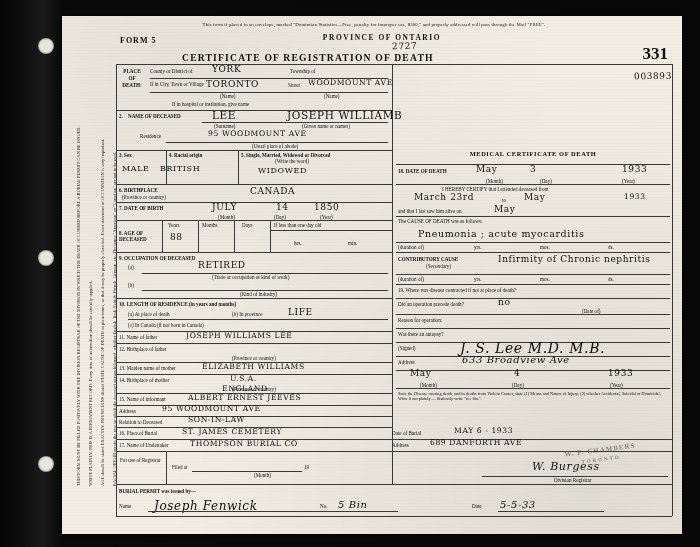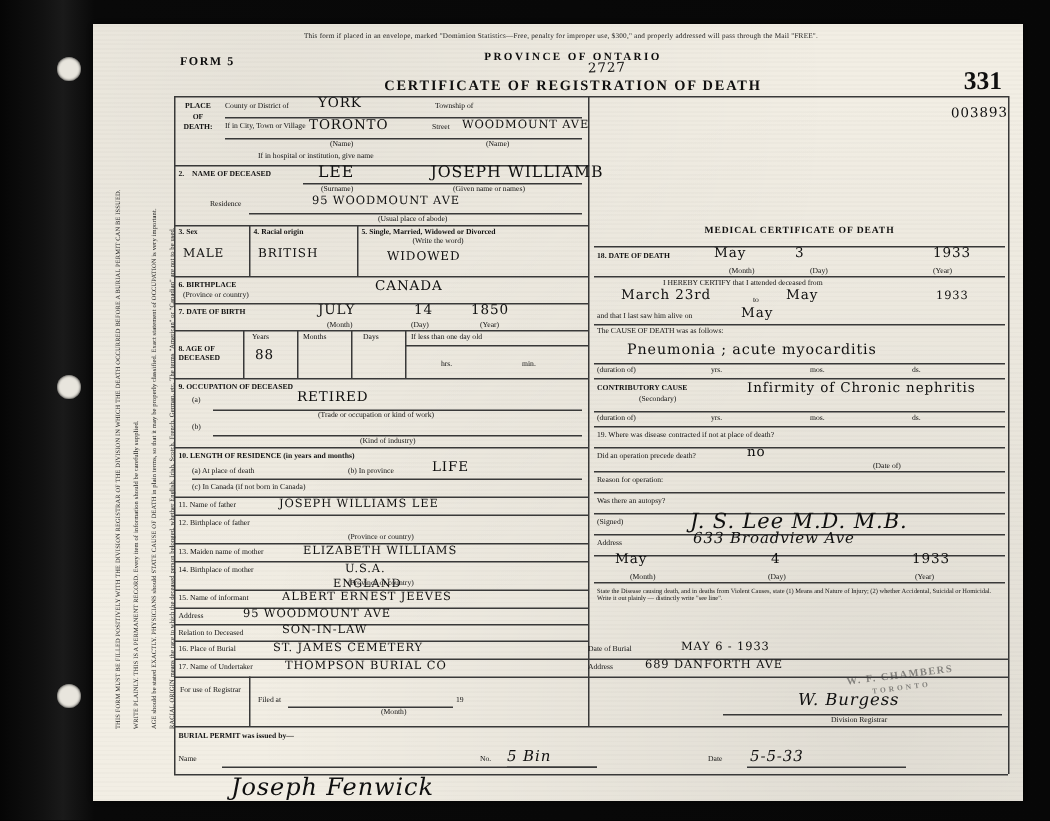--- a/index.html
+++ b/index.html
@@ -38,21 +38,21 @@
   .vert.v3{left:38px;top:470px;width:420px;}
   .vert.v4{left:50px;top:470px;width:420px;}
   .b{font-weight:bold;}
 
   .topnote{position:absolute;left:52px;top:6px;width:520px;text-align:center;
     font-size:4.8px;color:#1a1a1a;letter-spacing:.15px;}
 
   .form6{position:absolute;left:58px;top:20px;font-size:8px;font-weight:bold;letter-spacing:1px;color:#111;}
   .prov{position:absolute;left:150px;top:17px;width:340px;text-align:center;
         font-size:7.4px;font-weight:bold;letter-spacing:1.6px;color:#111;}
-  .certtitle{position:absolute;left:120px;top:36px;width:400px;text-align:center;
+  .certtitle{position:absolute;left:120px;top:36px;width:400px;text-align:left;
         font-size:9.6px;font-weight:bold;letter-spacing:1.2px;color:#111;}
   .regno{position:absolute;left:330px;top:25px;font-size:11px;color:#222;
         font-family:"Liberation Serif",serif;transform:rotate(-1.5deg);}
   .bignum{position:absolute;right:14px;top:28px;font-size:17px;font-weight:bold;color:#111;}
   .serial{position:absolute;right:10px;top:55px;font-size:10px;color:#333;transform:rotate(-1deg);letter-spacing:1px;}
 
   
   .rule{position:absolute;background:#3a3a3a;height:1px;}
   .vrule{position:absolute;background:#3a3a3a;width:1px;}
 
@@ -138,21 +138,21 @@
     <div class="lbl" style="left:190px;top:127px;">(Usual place of abode)</div>
 
     <div class="rule" style="left:54px;top:134px;width:276px;"></div>
 
     <div class="vrule" style="left:104px;top:134px;height:34px;"></div>
     <div class="vrule" style="left:176px;top:134px;height:34px;"></div>
     <div class="lbl b" style="left:57px;top:136px;"><span>3.</span> <span>Sex</span></div>
     <div class="lbl b" style="left:107px;top:136px;"><span>4.</span> <span>Racial origin</span></div>
     <div class="lbl b" style="left:179px;top:136px;width:146px;line-height:6.2px;"><span>5.</span> <span>Single, Married, Widowed or Divorced</span><br><span style="padding-left:34px;font-weight:normal;">(Write the word)</span></div>
     <div class="hw" style="left:60px;top:148px;font-size:8px;">MALE</div>
-    <div class="hw" style="left:110px;top:148px;font-size:8px;">BRITISH</div>
+    <div class="hw" style="left:98px;top:148px;font-size:8px;">BRITISH</div>
     <div class="hw" style="left:196px;top:150px;font-size:8px;">WIDOWED</div>
 
     <div class="rule" style="left:54px;top:168px;width:276px;"></div>
 
     <div class="lbl b" style="left:57px;top:171px;"><span>6.</span> <span>BIRTHPLACE</span></div>
     <div class="lbl" style="left:60px;top:178px;">(Province or country)</div>
     <div class="hw" style="left:188px;top:170px;">CANADA</div>
     <div class="rule" style="left:54px;top:186px;width:276px;"></div>
 
     <div class="lbl b" style="left:57px;top:189px;"><span>7.</span> <span>DATE OF BIRTH</span></div>
@@ -243,21 +243,21 @@
     <div class="lbl" style="left:192px;top:456px;">(Month)</div>
     <div class="lbl" style="left:242px;top:448px;">19</div>
     <div class="rule" style="left:130px;top:455px;width:110px;"></div>
     <div class="hw i" style="left:470px;top:444px;font-size:11px;">W. Burgess</div>
     <div class="rule" style="left:420px;top:460px;width:186px;"></div>
     <div class="lbl" style="left:492px;top:461px;">Division Registrar</div>
     <div class="rule" style="left:54px;top:468px;width:556px;"></div>
 
     <div class="lbl b" style="left:57px;top:472px;">BURIAL PERMIT was issued by—</div>
     <div class="lbl" style="left:57px;top:487px;">Name</div>
-    <div class="hw i" style="left:92px;top:483px;font-size:16px;margin-top:16px;">Joseph Fenwick</div>
+    <div class="hw i" style="left:92px;top:483px;font-size:12px;">Joseph Fenwick</div>
     <div class="lbl" style="left:258px;top:487px;">No.</div>
     <div class="hw i" style="left:276px;top:483px;font-size:10px;">5 Bin</div>
     <div class="lbl" style="left:410px;top:487px;">Date</div>
     <div class="hw i" style="left:438px;top:483px;font-size:10px;">5-5-33</div>
     <div class="rule" style="left:86px;top:495px;width:250px;"></div>
     <div class="rule" style="left:276px;top:495px;width:60px;"></div>
     <div class="rule" style="left:436px;top:495px;width:106px;"></div>
 
     <div class="lblb" style="left:340px;top:135px;width:262px;text-align:center;font-size:6.4px;letter-spacing:.6px;">MEDICAL CERTIFICATE OF DEATH</div>
     <div class="rule" style="left:334px;top:148px;width:274px;"></div>

